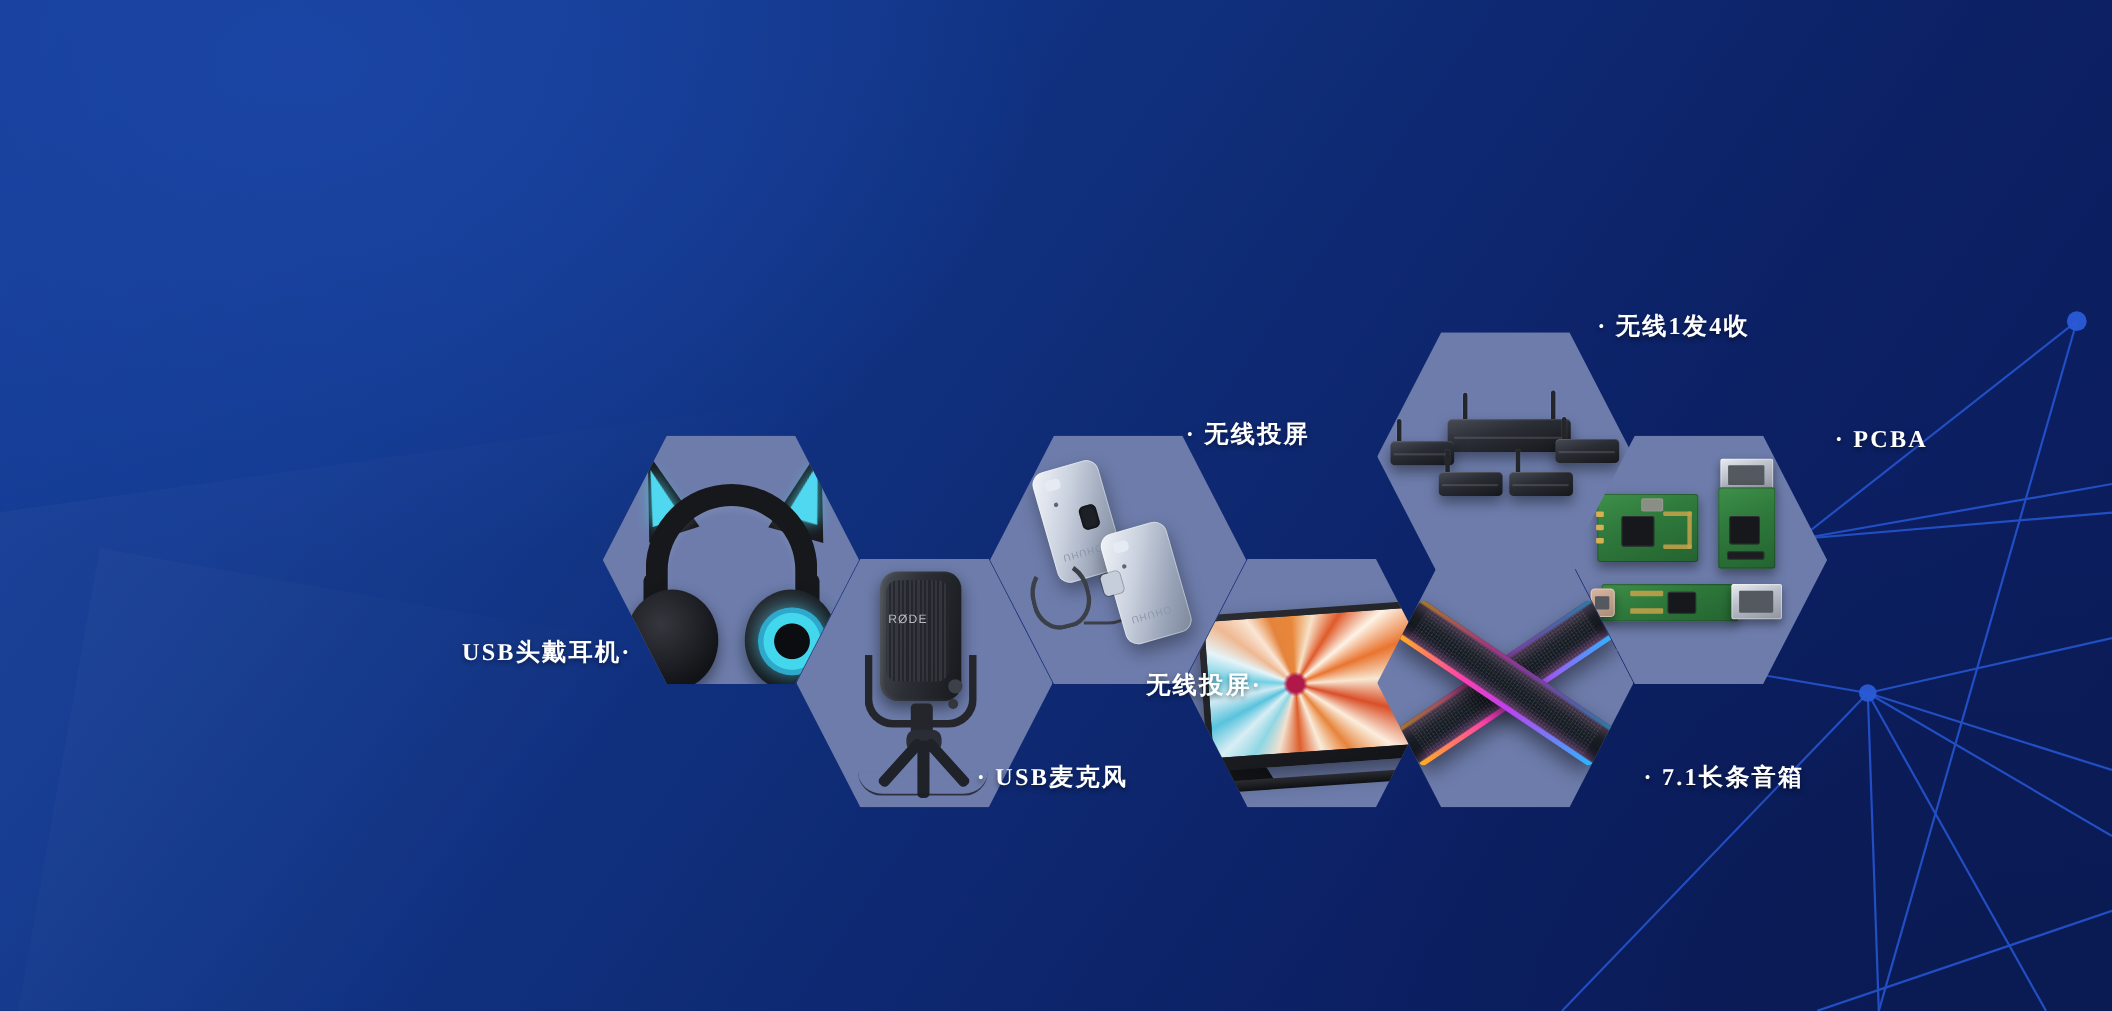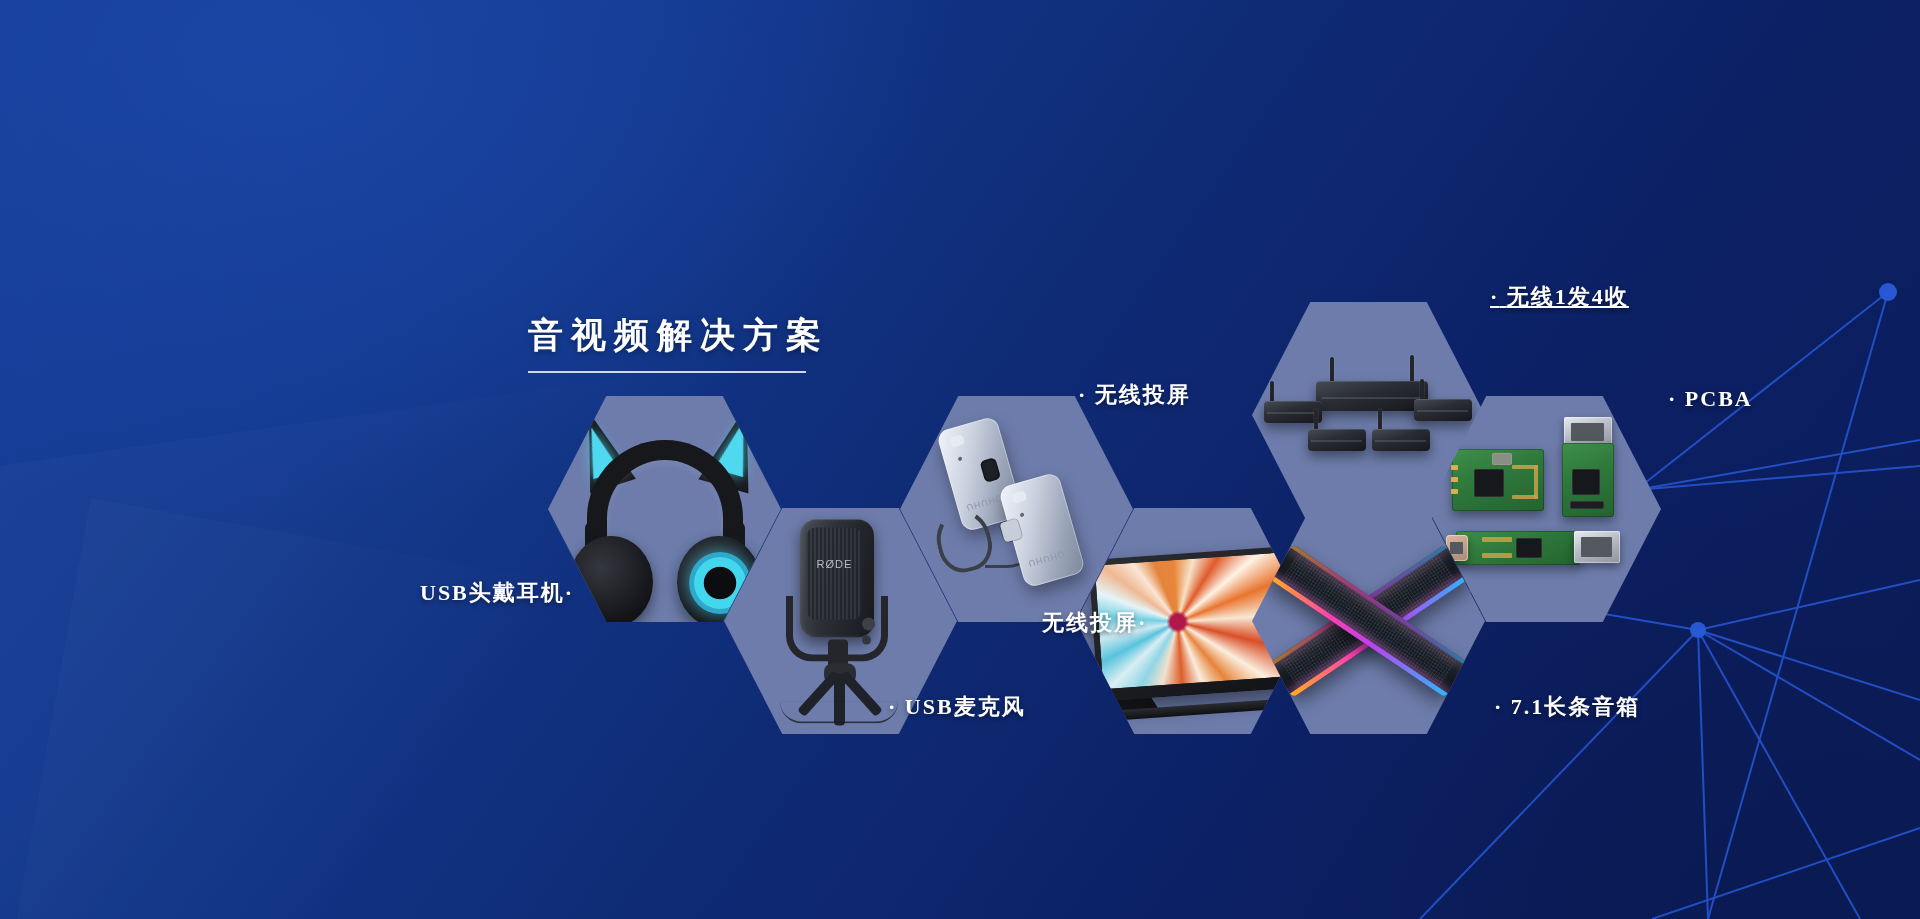--- a/index.html
+++ b/index.html
@@ -112,21 +112,21 @@
     position:absolute;left:34px;top:6px;width:74px;height:118px;border-radius:16px;
     background:linear-gradient(100deg,#4a4e56 0%,#2c2f35 42%,#17191d 100%);
     box-shadow:0 6px 14px rgba(0,0,0,.45), inset 2px 0 4px rgba(255,255,255,.09);
   }
   .mic .grille{
     position:absolute;left:40px;top:14px;width:56px;height:92px;border-radius:10px;
     background:repeating-linear-gradient(90deg,#35383f 0 2px,#22242a 2px 4px);
     opacity:.85;
   }
   .mic .brand{
-    position:absolute;left:42px;top:44px;width:54px;text-align:center;
+    position:absolute;left:42px;top:44px;width:54px;
     color:#b9bcc4;font-size:11px;letter-spacing:1px;font-family:"Liberation Sans",sans-serif;
   }
   .mic .yoke{
     position:absolute;left:20px;top:82px;width:102px;height:66px;
     border:7px solid #24262b;border-top:none;border-radius:0 0 26px 26px;
   }
   .mic .stem{position:absolute;left:62px;top:126px;width:20px;height:42px;background:#24262b;border-radius:4px;}
   .mic .knob{position:absolute;left:96px;top:104px;width:13px;height:13px;border-radius:50%;background:#3c4048;}
   .mic .knob2{position:absolute;left:96px;top:122px;width:9px;height:9px;border-radius:50%;background:#33363d;}
   .mic .leg{position:absolute;background:#202229;border-radius:4px;transform-origin:top center;}
@@ -301,24 +301,20 @@
       <line x1="398" y1="630" x2="120" y2="919"></line>
       <line x1="620" y1="828" x2="352" y2="919"></line>
     </g>
     <g fill="#2a5bd7" opacity="0.95">
       <circle cx="588" cy="292" r="9"></circle>
       <circle cx="336" cy="490" r="10"></circle>
       <circle cx="398" cy="630" r="8"></circle>
     </g>
   </svg>
 
-  <div id="title-block">
-    <div id="title-text">音视频解决方案</div>
-    <div id="title-rule"></div>
-  </div>
 
   <div class="hex" style="left:548px;top:396px;width:233px;height:226px;">
     <div class="art">
       <div class="hp">
         <div class="ear l"></div>
           <div class="ear r"></div>
         <div class="earglow l"></div>
           <div class="earglow r"></div>
         <div class="band"></div>
         <div class="arm l"></div>
@@ -471,21 +467,21 @@
   </div>
 
   <div class="label" style="left:1078px;top:380px;">
     <span class="dot">·</span> <span>无线投屏</span>
   </div>
 
   <div class="label" style="left:1042px;top:608px;">
     <span>无线投屏</span><span class="dot">·</span>
   </div>
 
-  <div class="label" style="left:1490px;top:282px;text-decoration:underline;">
+  <div class="label" style="left:1452px;top:282px;">
     <span class="dot">·</span> <span>无线1发4收</span>
   </div>
 
   <div class="label" style="left:1494px;top:692px;">
     <span class="dot">·</span> <span>7.1长条音箱</span>
   </div>
 
   <div class="label" style="left:1668px;top:386px;">
     <span class="dot">·</span> <span>PCBA</span>
   </div>

